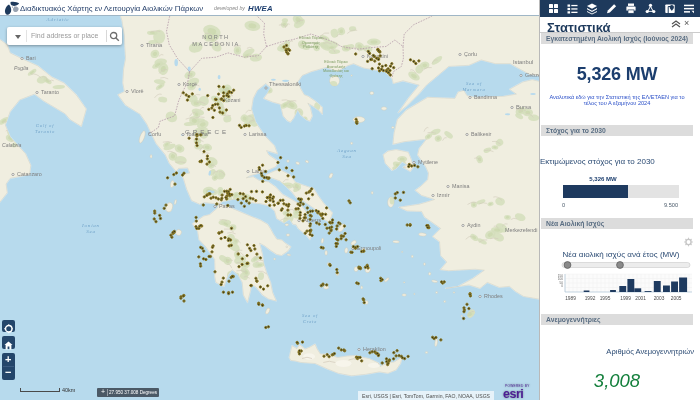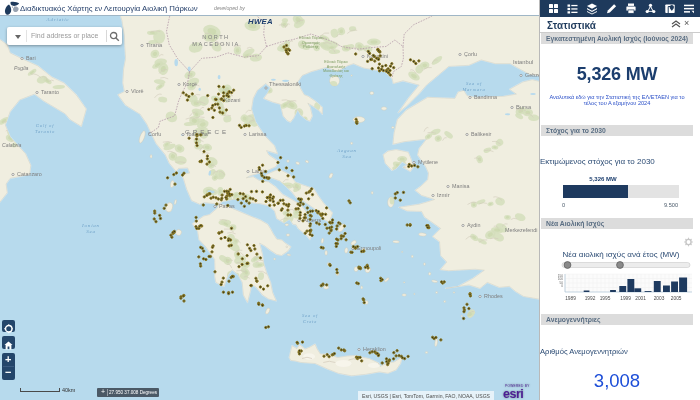--- a/index.html
+++ b/index.html
@@ -1,20 +1,20 @@
 <!DOCTYPE html>
 <html><head><meta charset="utf-8"><style>
 * { margin:0; padding:0; box-sizing:border-box; }
 body { width:700px; height:400px; overflow:hidden; position:relative;
   font-family:"Liberation Sans",sans-serif; background:#fff; }
 #header { position:absolute; left:0; top:0; width:539px; height:16px; background:#fff;
   border-bottom:1px solid #9fb6c6; z-index:5; }
 #title { position:absolute; left:20px; top:4px; font-size:7.8px; color:#26406b; }
 #devby { position:absolute; left:214px; top:5px; font-size:5.2px; font-style:italic; color:#8a8a8a; }
-#hwea { position:absolute; left:248px; top:4px; font-size:7.8px; font-style:italic; font-weight:bold; color:#1d3e6e; letter-spacing:0.3px;margin-top:13px;}
+#hwea { position:absolute; left:248px; top:4px; font-size:7.8px; font-style:italic; font-weight:bold; color:#1d3e6e; letter-spacing:0.3px;}
 #maparea { position:absolute; left:0; top:16px; width:539px; height:384px; overflow:hidden; background:#bfdff1;}
 #sidebar { position:absolute; left:539px; top:0; width:161px; height:400px; background:#fff; border-left:1px solid #b9b9b9; }
 .ov { position:absolute; z-index:10; }
 #searchbox { left:7px; top:27px; width:115px; height:18px; background:#fff; border-radius:2px;
   box-shadow:0 1px 3px rgba(0,0,0,0.35); }
 #searchbox .arrow { position:absolute; left:8px; top:8px; width:0; height:0;
   border-left:3.5px solid transparent; border-right:3.5px solid transparent; border-top:4px solid #666; }
 #searchbox .ph { position:absolute; left:24px; top:5px; font-size:7px; color:#9a9a9a; }
 #searchbox .div1 { position:absolute; left:99px; top:3px; width:1px; height:12px; background:#d8d8d8; }
 .mapbtn { position:absolute; left:2px; width:12.5px; background:#24466b; border-radius:2px;
@@ -33,24 +33,24 @@
   font-weight:bold; color:#1c3e6e; letter-spacing:-0.2px;}
 #p1link { position:absolute; left:6px; width:142px; top:95px; text-align:center; font-size:5.6px;
   color:#2b50c8; line-height:5.8px;}
 #p2t { position:absolute; left:0; width:154px; top:157px; font-size:8px; color:#2a4a73; }
 #p2vl { position:absolute; left:28px; width:70px; top:175.5px; text-align:center; font-size:6px;
   font-weight:bold; color:#1c3e6e; }
 #pbar { position:absolute; left:23px; top:185px; width:116px; height:13px; background:#e3e3e3; }
 #pfill { width:65px; height:13px; background:#1e3a5f; }
 #p0 { position:absolute; left:22px; top:201.5px; font-size:5.6px; color:#4a5a6a; }
 #p95 { position:absolute; left:124px; top:201.5px; font-size:5.6px; color:#4a5a6a; }
-#p4t { position:absolute; left:0; width:154px; top:346.5px; text-align:left; font-size:7.6px; color:#2a4a73; }
+#p4t { position:absolute; left:0; width:154px; top:346.5px; text-align:right; font-size:7.6px; color:#2a4a73; }
 #p4val { position:absolute; left:0; width:154px; top:370px; text-align:center; font-size:18.5px;
-  color:#1d4ed8; }
-#ptitle { position:absolute; left:7px; top:19.5px; font-size:10px; font-weight:bold; color:#1e3a5c; }
+  color:#15803d;font-style:italic; }
+#ptitle { position:absolute; left:7px; top:19.5px; font-size:13px; font-weight:bold; color:#1e3a5c; }
 #pclose { position:absolute; left:144px; top:18px; font-size:9px; color:#555; }
 #pcoll { position:absolute; left:131px; top:20px; }
 #pdiv { position:absolute; left:0; top:31.5px; width:161px; height:1px; background:#cccccc; }
 </style></head>
 <body>
 <div id="maparea">
 <svg id="map" width="539" height="384" viewBox="0 16 539 384" style="position:absolute;left:0;top:0;">
 <rect x="0" y="16" width="539" height="384" fill="#b7daed"></rect>
 <style>.isl{fill:#f0eee0;stroke:#cbc7b5;stroke-width:0.4}.lk{fill:#b7daed}.veg{fill:#d3debb;opacity:0.85}.veg2{fill:#c6d5a8;opacity:0.6}.cl{font-family:"Liberation Sans",sans-serif;fill:#7e7e7e}.sl{font-family:"Liberation Serif",serif;font-style:italic;fill:#71a3c9}.pk{font-family:"Liberation Sans",sans-serif;fill:#7d9c62}.bd{fill:none;stroke:#b59baa;stroke-width:0.8;stroke-dasharray:1.6,1.2}.mk{fill:#2f331f;stroke:#8d7a24;stroke-width:1.0}</style>
 <polygon points="-47.3,-1.3 -10.9,31.3 7.3,44.8 10.2,52.9 23.5,59.4 37.7,65.8 51.9,77.1 64.0,82.9 76.2,94.7 86.3,109.0 81.4,126.4 70.1,119.6 65.2,113.8 43.8,101.0 34.5,94.1 19.5,100.0 10.2,111.6 5.3,124.9 10.2,137.0 25.6,153.8 30.8,165.3 29.6,174.6 10.2,178.3 6.1,184.0 7.3,192.8 -2.8,205.7 -47.3,210.9" fill="none" stroke="#daecf7" stroke-width="1.2" stroke-linejoin="round"></polygon>
@@ -1162,21 +1162,21 @@
 </svg>
 </div>
 <div id="header">
 <svg width="30" height="15" viewBox="0 0 30 15" style="position:absolute;left:2px;top:1px">
 <path d="M8.6 1.0 C11.6 0.2 15.4 1.0 17.2 2.5 C15.6 4.3 12.8 5.3 10.6 4.8 C9.0 4.4 8.2 2.8 8.6 1.0 Z" fill="#1e3a5c"></path>
 <path d="M7.0 3.6 C8.8 5.4 9.6 8.2 9.0 10.6 C8.4 13.0 6.6 14.2 4.9 13.7 C3.2 13.1 2.6 11.0 3.1 8.8 C3.7 6.3 5.3 4.2 7.0 3.6 Z" fill="#1e3a5c"></path>
 <path d="M12.4 5.6 C14.0 5.2 15.8 5.8 16.4 7.0 C17.0 8.3 16.3 10.0 14.9 10.7 C13.5 11.4 11.9 10.9 11.3 9.7 C10.7 8.4 11.2 6.4 12.4 5.6 Z" fill="#98a2b0"></path>
 <circle cx="10.4" cy="6.0" r="1.3" fill="#ffffff"></circle>
 <circle cx="10.4" cy="6.0" r="0.55" fill="#5a6a7a"></circle>
 </svg>
-<span id="title">Διαδικτυακός Χάρτης εν Λειτουργία Αιολική Πάρκων</span>
+<span id="title">Διαδικτυακός Χάρτης εν Λειτουργία Αιολικών Πάρκων</span>
 <span id="devby">developed by</span>
 <span id="hwea">HWEA</span>
 </div>
 
 <div class="ov" id="searchbox">
   <div class="arrow"></div>
   <div style="position:absolute;left:19px;top:3px;width:1px;height:12px;background:#e3e3e3"></div>
   <span class="ph">Find address or place</span>
   <div class="div1"></div>
   <svg width="11" height="11" style="position:absolute;left:102px;top:3.5px" viewBox="0 0 11 11">

